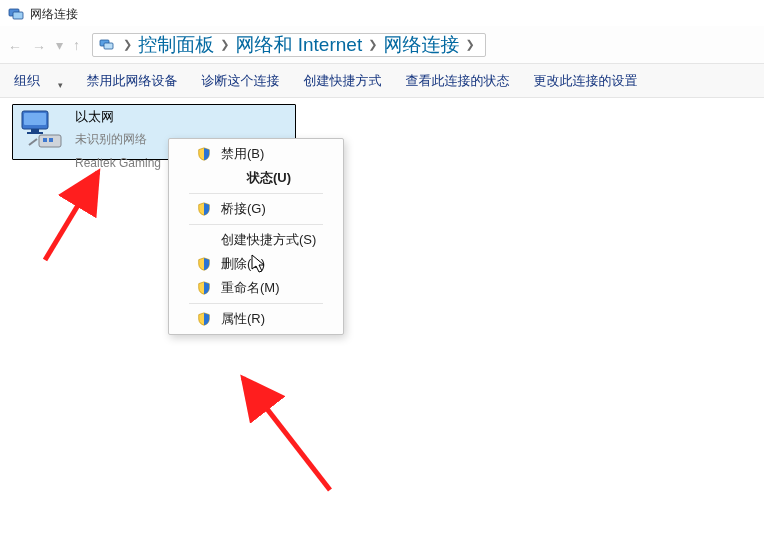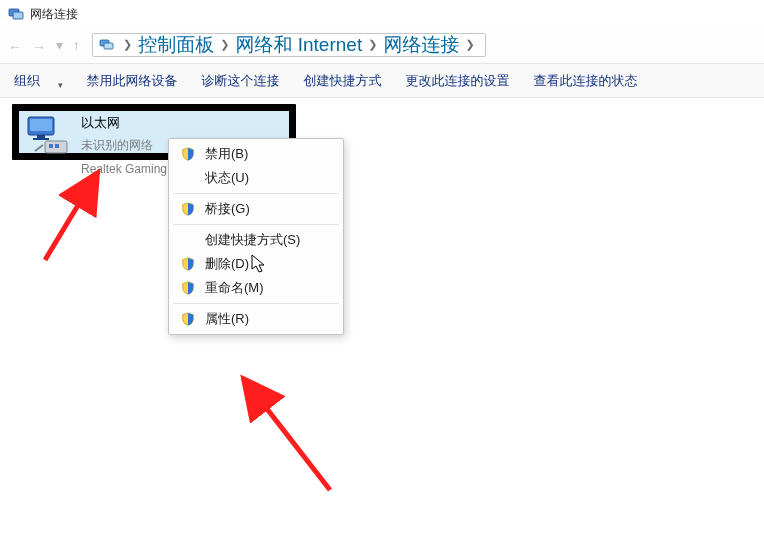--- a/index.html
+++ b/index.html
@@ -79,21 +79,21 @@
       position: relative;
       height: calc(100% - 26px - 38px - 34px);
       background: #fff;
     }
 
     
     .adapter {
       position: absolute;
       left: 12px; top: 6px;
       width: 284px; height: 56px;
-      border: 7px solid #000000;
+      border: 1px solid #000000;
       background: #d6ecf9;
       display: flex;
       align-items: flex-start;
       padding: 4px 6px;
       border-radius: 1px;
     }
     .adapter-icon {
       width: 48px; height: 44px;
       margin-right: 8px;
       display: inline-block;
@@ -105,38 +105,38 @@
 
     
     .ctxmenu {
       position: absolute;
       left: 168px; top: 40px;
       width: 176px;
       background: #fdfdfd;
       border: 1px solid #c4c4c4;
       border-radius: 2px;
       box-shadow: 2px 3px 8px rgba(0,0,0,.18);
-      padding: 3px 2px;
+      padding: 3px 18px;
       z-index: 10;
     }
     .ctxmenu .item {
       display: flex;
       align-items: center;
       height: 24px;
       padding: 0 8px;
       font-size: 13px;
       color: #222;
     }
     .ctxmenu .item .mi-icon {
       width: 18px; height: 18px;
       margin-right: 8px;
       display: inline-flex;
       align-items: center; justify-content: center;
     }
-    .ctxmenu .item.bold { font-weight: 400; }
+    .ctxmenu .item.bold { font-weight: 700; justify-content: center; }
     .ctxmenu .sep {
       height: 1px;
       margin: 3px 2px;
       background: #e3e3e3;
     }
 
     
     svg.overlay-arrows {
       position: absolute;
       left: 0; top: 0;
@@ -199,24 +199,24 @@
   <div class="tb-item">
     <span class="label">禁用此网络设备</span>
   </div>
   <div class="tb-item">
     <span class="label">诊断这个连接</span>
   </div>
   <div class="tb-item">
     <span class="label">创建快捷方式</span>
   </div>
   <div class="tb-item">
+    <span class="label">查看此连接的状态</span>
+  </div>
+  <div class="tb-item">
     <span class="label">更改此连接的设置</span>
-  </div>
-  <div class="tb-item">
-    <span class="label">查看此连接的状态</span>
   </div>
 </div>
 
 <div class="content">
 
   <div class="adapter">
     <span class="adapter-icon">
       <svg viewBox="0 0 48 44" width="48" height="44">
         <rect x="3" y="2" width="26" height="18" rx="2" fill="#3e78cf" stroke="#1a4487" stroke-width="1"></rect>
         <rect x="5" y="4" width="22" height="12" rx="1" fill="#73adf2"></rect>

